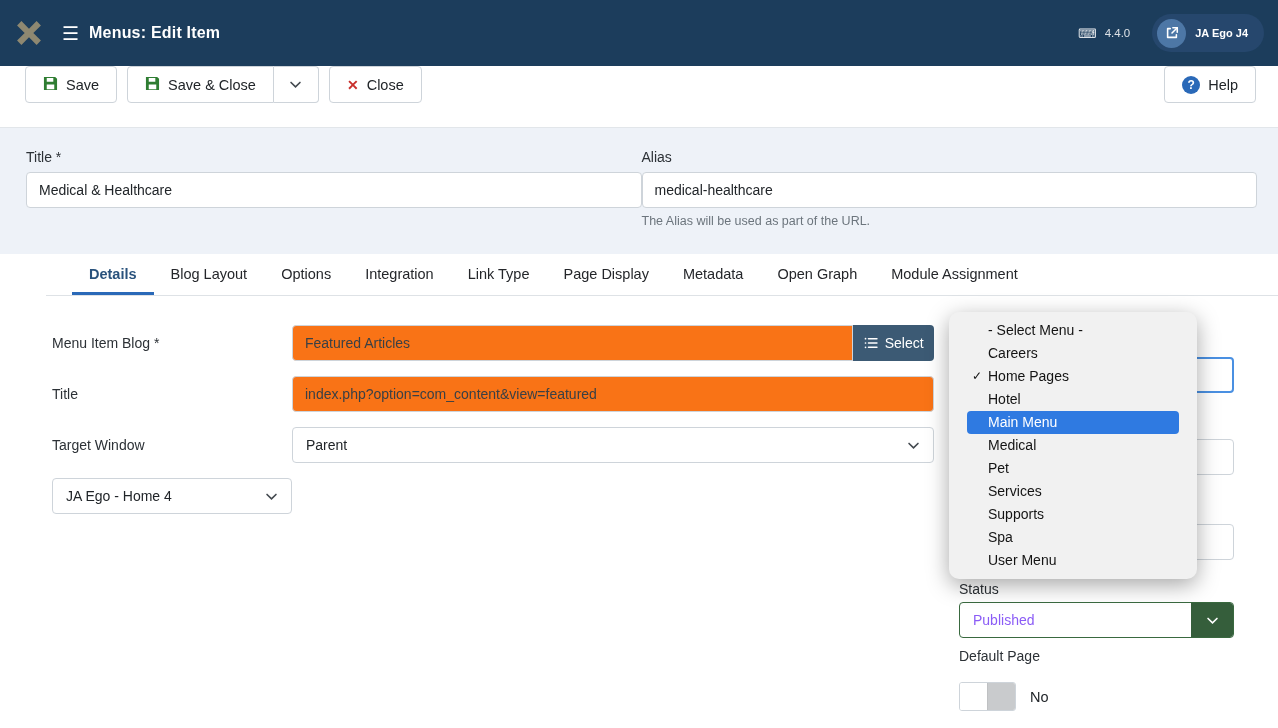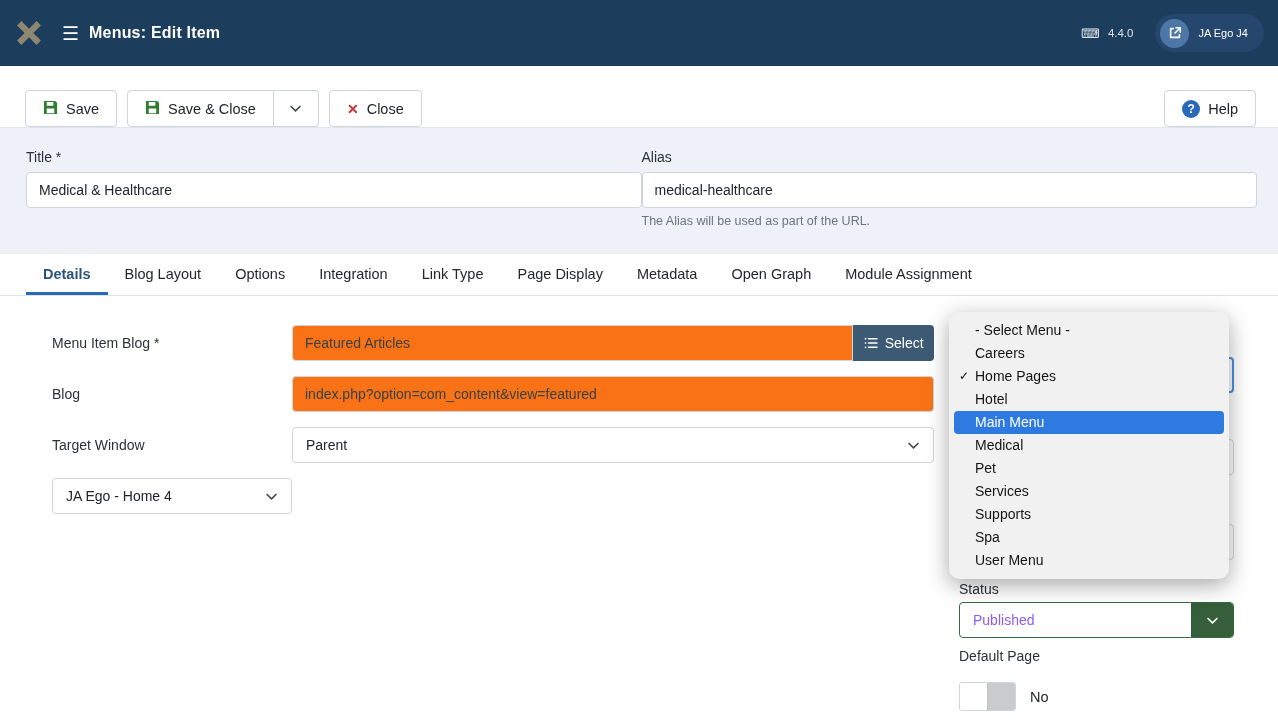--- a/index.html
+++ b/index.html
@@ -10,60 +10,60 @@
   
   .topbar { height:66px; background:#1c3d5c; display:flex; align-items:center; padding:0 14px 0 10px; }
   .brand { width:38px; height:38px; display:flex; align-items:center; justify-content:center; cursor:pointer; }
   .menu-glyph { color:#fff; font-size:19px; margin:0 10px 0 14px; cursor:pointer; }
   .app-title { color:#fff; font-size:16px; font-weight:700; letter-spacing:.2px; }
   .top-right { margin-left:auto; display:flex; align-items:center; gap:8px; }
   .kbd-icon { color:rgba(255,255,255,.85); font-size:13px; cursor:pointer; }
   .version { color:rgba(255,255,255,.85); font-size:11.5px; margin-right:14px; }
   .user-pill { background:#26476d; border-radius:20px; height:38px; display:flex; align-items:center; gap:9px; padding:4px 16px 4px 5px; cursor:pointer; }
   .pill-circle { width:29px; height:29px; border-radius:50%; background:#4d77a6; display:flex; align-items:center; justify-content:center; }
-  .pill-label { color:#fff; font-size:11px; font-weight:400; }
-
-  
-  .toolbar { height:62px; background:#fff; border-bottom:1px solid #e2e6ea; display:flex; align-items:flex-end; padding:0 22px 0 25px; gap:10px; }
+  .pill-label { color:#fff; font-size:11px; font-weight:700; }
+
+  
+  .toolbar { height:62px; background:#fff; border-bottom:1px solid #e2e6ea; display:flex; align-items:flex-start; padding:0 22px 0 25px; gap:10px; }
   .btn { display:inline-flex; align-items:center; gap:8px; height:37px; padding:0 17px; background:#fff; border:1px solid #ced4da; border-radius:4px; font-family:inherit; font-size:14.5px; color:#212529; cursor:pointer; }
   .btn-group { display:inline-flex; }
   .btn-group .grouped { border-radius:4px 0 0 4px; }
   .btn-group .toggle { border-radius:0 4px 4px 0; border-left:none; width:45px; padding:0; justify-content:center; }
   .icon-close { color:#c9302c; font-weight:700; font-size:14px; }
   .icon-help { width:18px; height:18px; border-radius:50%; background:#2a69b8; color:#fff; font-size:12px; font-weight:700; display:inline-flex; align-items:center; justify-content:center; }
   .help-btn { margin-left:auto; }
 
   
   .meta-row { display:flex; padding:21px 21px 0 26px; }
   .meta-row .field { flex:1; }
   .meta-row label { display:block; font-size:14px; color:#2c3136; margin-bottom:7px; }
   .text-input { width:100%; height:36px; border:1px solid #ced4da; border-radius:4px; background:#fff; padding:0 12px; font-family:inherit; font-size:14px; color:#212529; }
   .helper { font-size:12.5px; color:#6c757d; margin-top:6px; }
 
   
   .card { background:#fff; margin-top:26px; height:475px; }
-  .tabs { display:flex; border-bottom:1px solid #dee2e6; padding-left:26px; }
+  .tabs { display:flex; border-bottom:1px solid #dee2e6; padding-left:26px;margin-left:46px; }
   .tab { padding:12px 17px 10px; font-size:14.5px; color:#24262a; cursor:pointer; border-bottom:3px solid transparent; }
   .tab.active { color:#29527c; font-weight:700; border-bottom-color:#2a69b8; }
 
   .card-content { position:relative; height:431px; padding:29px 0 0 52px; }
 
   .fields-grid { display:grid; grid-template-columns:240px 642px; row-gap:15px; align-items:center; }
   .flabel { font-size:14px; color:#2c3136; }
   .control { display:flex; }
   .readonly { background:#f97316; color:#3a4045; }
   .type-control .text-input { border-radius:4px 0 0 4px; }
   .select-btn { width:93px; height:36px; background:#3c5a74; border:none; border-radius:0 4px 4px 0; color:#fff; font-family:inherit; font-size:14px; display:inline-flex; align-items:center; justify-content:center; gap:7px; cursor:pointer; }
   .select-box { width:100%; height:36px; border:1px solid #ced4da; border-radius:4px; background:#fff; display:flex; align-items:center; justify-content:space-between; padding:4px 13px; font-size:14px; cursor:pointer; }
 
   
   .ghost-select { position:absolute; left:957px; width:277px; height:36px; background:#fff; border:1px solid #ced4da; border-radius:4px; }
   .ghost-select.focus { border:2px solid #4a90e2; }
 
-  .dropdown { position:absolute; left:949px; top:16px; width:280px; background:#f1f1f1; border-radius:10px; box-shadow:0 6px 22px rgba(0,0,0,.35); padding:7px 0; z-index:5; }
+  .dropdown { position:absolute; left:949px; top:16px; width:248px; background:#f1f1f1; border-radius:10px; box-shadow:0 6px 22px rgba(0,0,0,.35); padding:7px 13px; z-index:5; }
   .dd-item { position:relative; margin:0 5px; height:23px; line-height:23px; padding:0 10px 0 21px; font-size:14px; color:#141414; border-radius:4px; cursor:pointer; white-space:nowrap; }
   .dd-item .dd-check { position:absolute; left:5px; font-size:12px; }
   .dd-item.hl { background:#2f7ae1; color:#fff; }
 
   .status-label { position:absolute; left:959px; top:285px; font-size:14px; color:#2c3136; }
   .status-select { position:absolute; left:959px; top:306px; width:275px; height:36px; border:1px solid #39693f; border-radius:4px; background:#fff; display:flex; align-items:center; cursor:pointer; overflow:hidden; }
   .status-text { flex:1; padding:0 13px; font-size:14px; color:#8b5cf6; }
   .status-caret { width:42px; height:36px; background:#355e3b; display:flex; align-items:center; justify-content:center; }
 
   .dp-label { position:absolute; left:959px; top:352px; font-size:14px; color:#2c3136; }
@@ -167,21 +167,21 @@
             <svg width="14" height="12" viewBox="0 0 16 14" stroke="#fff" stroke-width="1.6" stroke-linecap="round">
                 <circle cx="1.6" cy="2" r="1" fill="#fff" stroke="none"></circle>
                 <circle cx="1.6" cy="7" r="1" fill="#fff" stroke="none"></circle>
                 <circle cx="1.6" cy="12" r="1" fill="#fff" stroke="none"></circle>
                 <path d="M5 2h10M5 7h10M5 12h10"></path>
               </svg>
             <span>Select</span>
           </button>
         </div>
 
-        <label class="flabel">Blog</label>
+        <label class="flabel">Title</label>
         <div class="control">
           <input class="text-input readonly" readonly="" value="index.php?option=com_content&amp;view=featured" style="">
         </div>
 
         <label class="flabel">Target Window</label>
         <div class="control">
           <div class="select-box">
             <span>Parent</span>
             <svg width="13" height="13" viewBox="0 0 16 16">
                 <path d="M2.5 5.5 8 11l5.5-5.5" fill="none" stroke="#43494f" stroke-width="2" stroke-linecap="round"></path>

